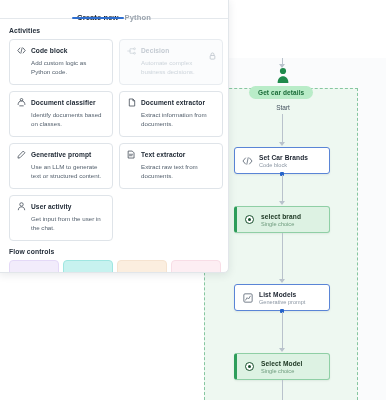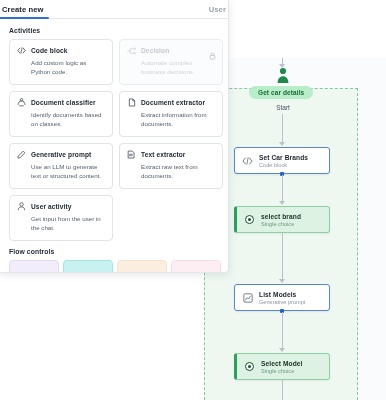--- a/index.html
+++ b/index.html
@@ -186,23 +186,23 @@
     border-radius: 0 0 5px 0;
     box-shadow: 0 2px 8px rgba(25,35,55,.10);
     overflow: hidden;
   }
 
   .tabs {
     position: relative;
     height: 19px;
     border-bottom: 1px solid #e4e8ec;
     display: flex;
-    justify-content: space-between;
+    justify-content: center;
     gap: 2px;
-    padding-top: 2px;
+    padding-top: 10px;
   }
   .tab {
     font-size: 7.6px;
     color: #9aa3ad;
     font-weight: bold;
     padding: 3px 2px 4px;
     position: relative;
     letter-spacing: .1px;
   }
   .tab.active { color: #16202c; }
@@ -375,21 +375,21 @@
         <span class="node-sub">Single choice</span>
       </span>
     </div>
     <div class="conn" style="top:380px; height:20px;"></div>
   </div>
 
   <div id="panel">
 
     <div class="tabs">
       <div class="tab active">Create new</div>
-      <div class="tab">User</div>
+      <div class="tab">Python</div>
     </div>
 
     <div class="sec-title">Activities</div>
 
     <div class="grid">
 
       <div class="card">
         <div class="card-head">
           <span class="card-ic">
             <svg width="9" height="7" viewBox="0 0 14 10">

